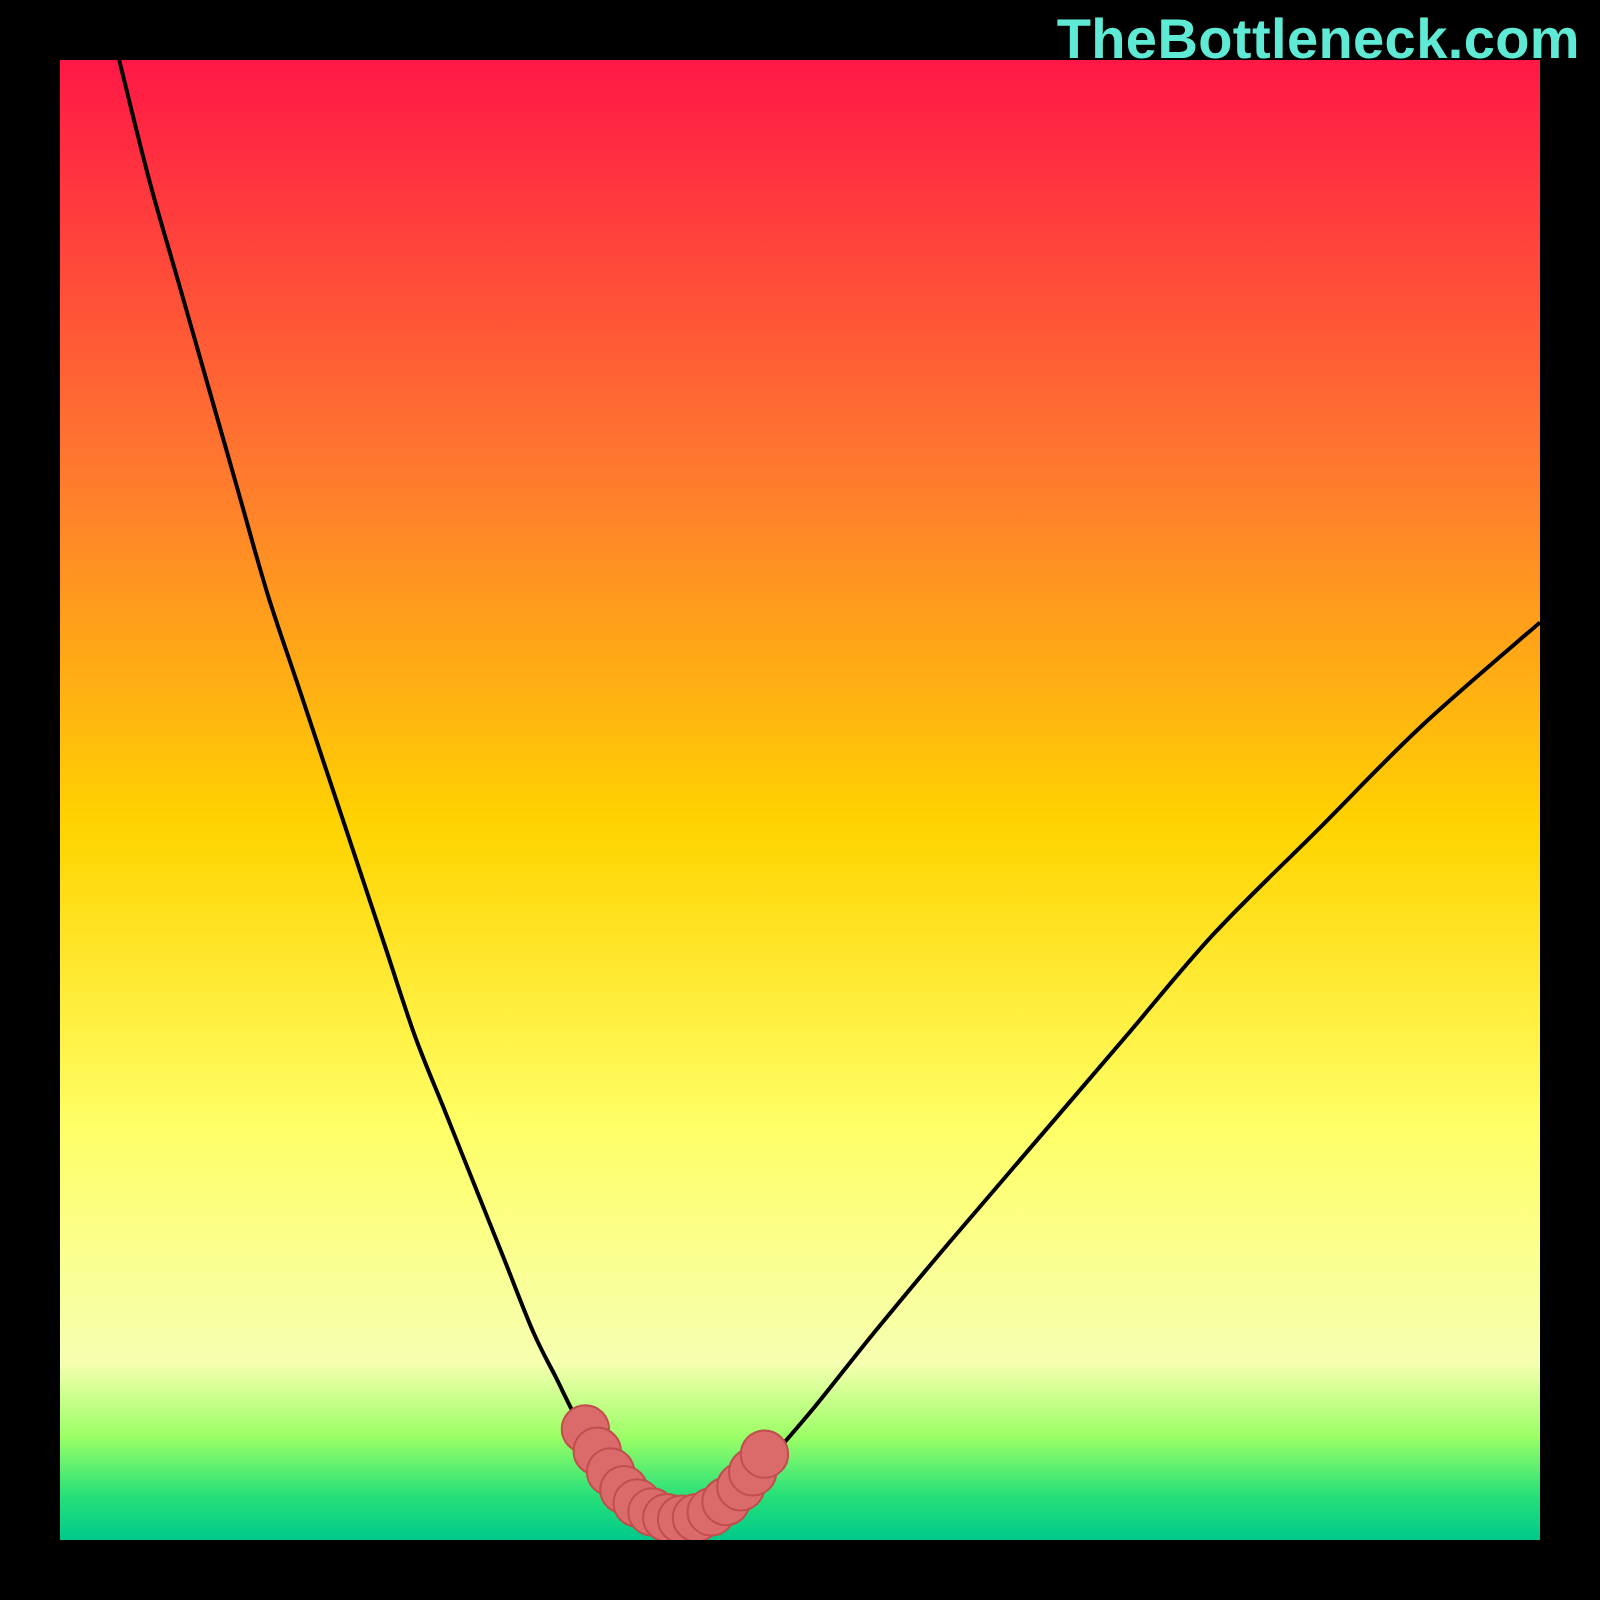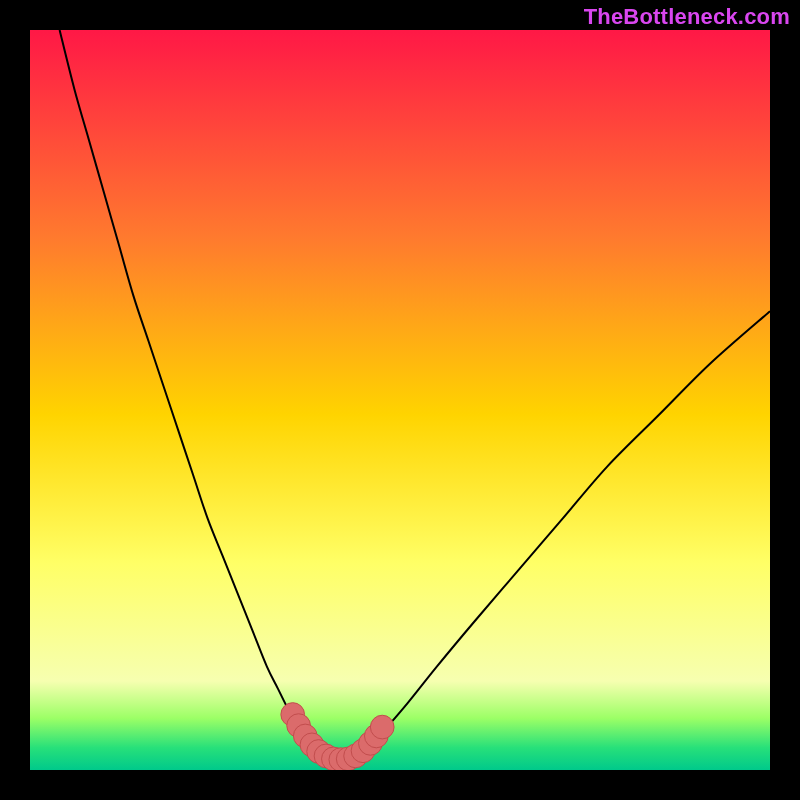--- a/index.html
+++ b/index.html
@@ -21,22 +21,22 @@
     left: 30px;
     top: 30px;
     width: 740px;
     height: 740px;
     overflow: hidden;
   }
   .watermark {
     position: absolute;
     top: 4px;
     right: 10px;
-    color: #d946ef;
-    font-size: 22px;
+    color: #5eead4;
+    font-size: 28px;
     font-weight: 600;
     letter-spacing: 0.2px;
     user-select: none;
   }
   svg { display: block; }
 </style>
 </head>
 <body>
 
 <div class="frame">

